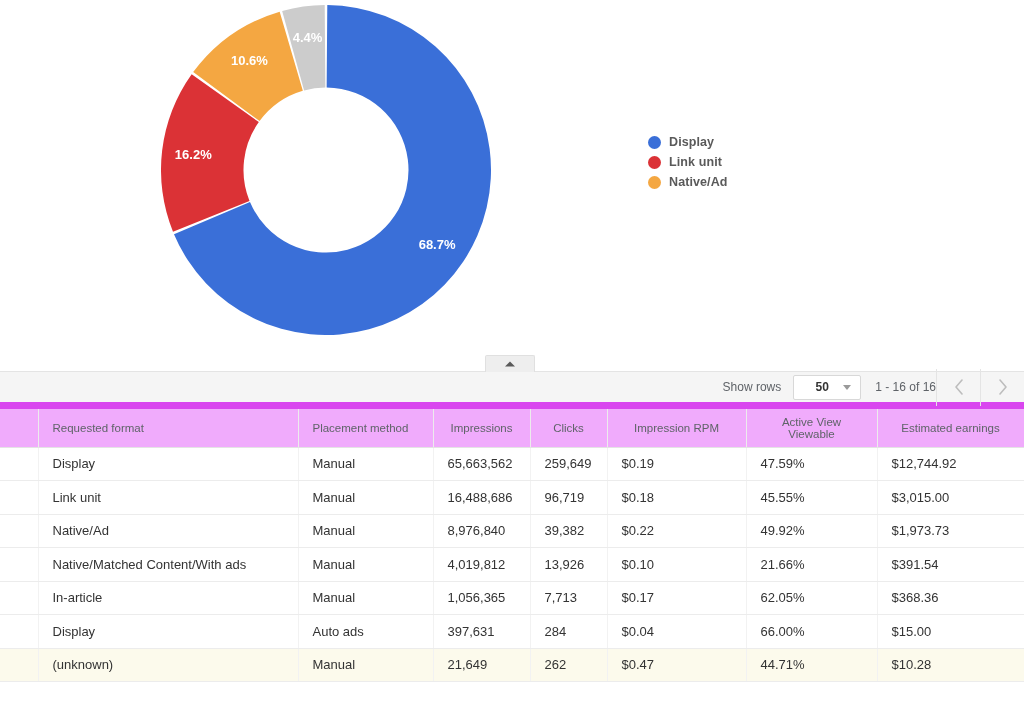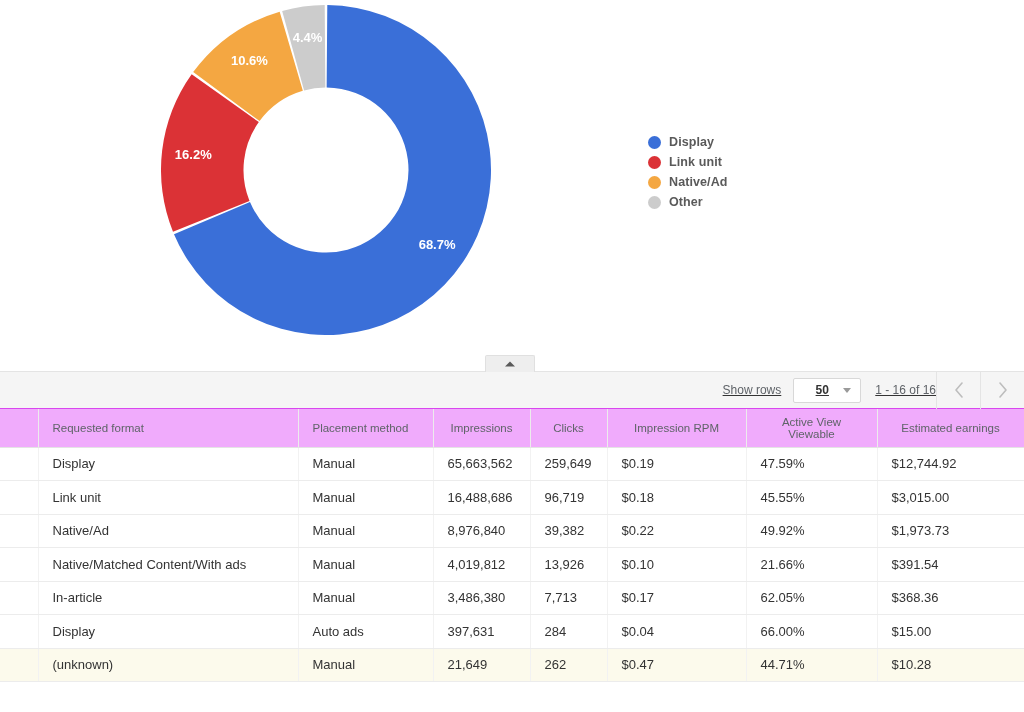--- a/index.html
+++ b/index.html
@@ -107,27 +107,26 @@
     background: #ffffff;
     border-top: 1px solid #e4e4e4;
     box-sizing: border-box;
   }
 
   
   #toolbar {
     position: relative;
     height: 37px;
     background: #f5f5f5;
-    border-bottom: 1px solid #d946ef;
+    border-bottom: 7px solid #d946ef;
     box-sizing: border-box;
     display: flex;
     align-items: center;
     justify-content: flex-end;
     padding-right: 0px;
-    text-decoration: underline;
   }
   #show-rows-label {
     font-size: 12px;
     color: #5f6368;
     margin-right: 12px;
   }
   #rows-select {
     width: 68px;
     height: 25px;
     background: #ffffff;
@@ -254,24 +253,20 @@
       <span class="legend-swatch" style="background: rgb(58, 111, 216);"></span>
       <span class="legend-text">Display</span>
     </div>
     <div class="legend-item">
       <span class="legend-swatch" style="background: rgb(219, 50, 54);"></span>
       <span class="legend-text">Link unit</span>
     </div>
     <div class="legend-item">
       <span class="legend-swatch" style="background: rgb(244, 167, 66);"></span>
       <span class="legend-text">Native/Ad</span>
-    </div>
-    <div class="legend-item">
-      <span class="legend-swatch" style="background: rgb(204, 204, 204);"></span>
-      <span class="legend-text">Other</span>
     </div>
   </div>
 </div>
 
 <div id="collapse-tab">
   <span class="caret"></span>
 </div>
 
 <div id="table-panel">
 
@@ -358,21 +353,21 @@
           <td class="col-right">4,019,812</td>
           <td class="col-right">13,926</td>
           <td class="col-right">$0.10</td>
           <td class="col-right">21.66%</td>
           <td class="col-right">$391.54</td>
         </tr>
         <tr>
           <td class="gutter"></td>
           <td class="col-left">In-article</td>
           <td class="col-left">Manual</td>
-          <td class="col-right">3,486,380</td>
+          <td class="col-right">1,056,365</td>
           <td class="col-right">7,713</td>
           <td class="col-right">$0.17</td>
           <td class="col-right">62.05%</td>
           <td class="col-right">$368.36</td>
         </tr>
         <tr>
           <td class="gutter"></td>
           <td class="col-left">Display</td>
           <td class="col-left">Auto ads</td>
           <td class="col-right">397,631</td>

